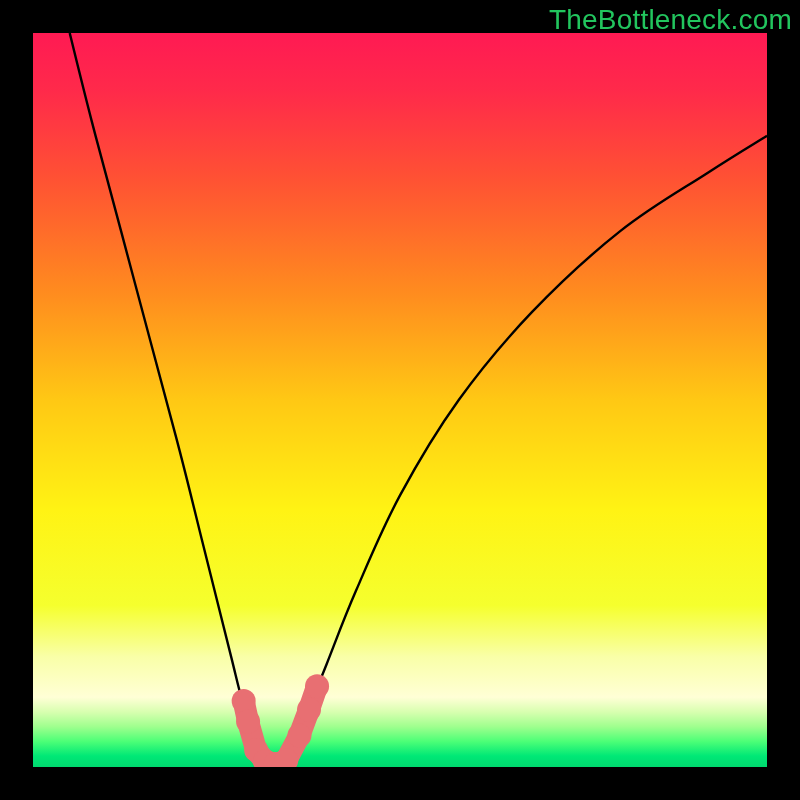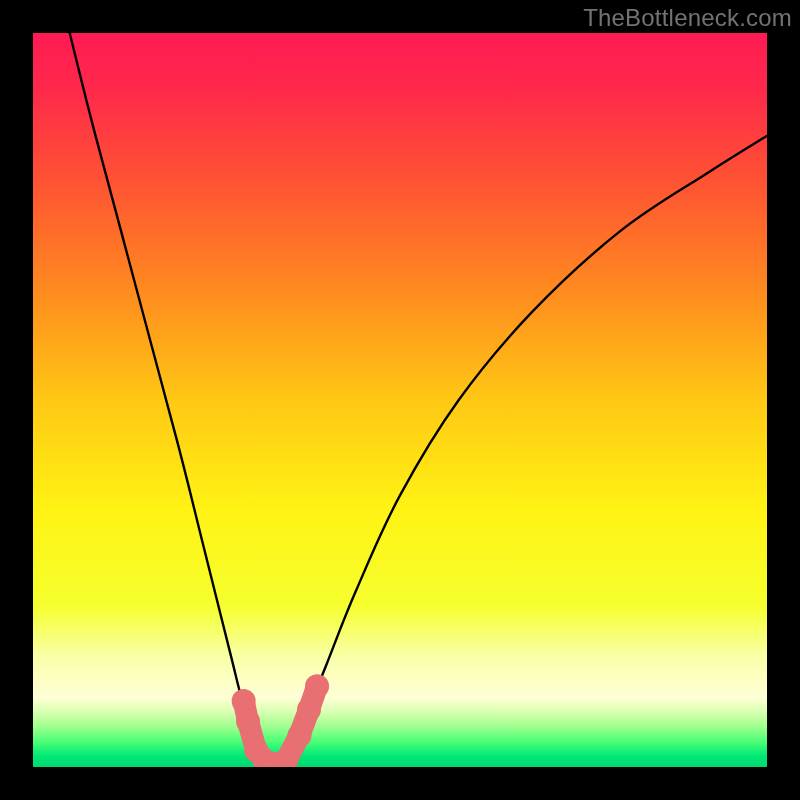--- a/index.html
+++ b/index.html
@@ -20,22 +20,22 @@
     position: absolute;
     left: 33px;
     top: 33px;
     width: 734px;
     height: 734px;
   }
   .watermark {
     position: absolute;
     top: 4px;
     right: 8px;
-    color: #737373;
-    font-size: 24px;
+    color: #22c55e;
+    font-size: 28px;
     font-weight: 400;
     letter-spacing: 0.2px;
     user-select: none;
   }
   svg {
     display: block;
   }
 </style>
 </head>
 <body>

